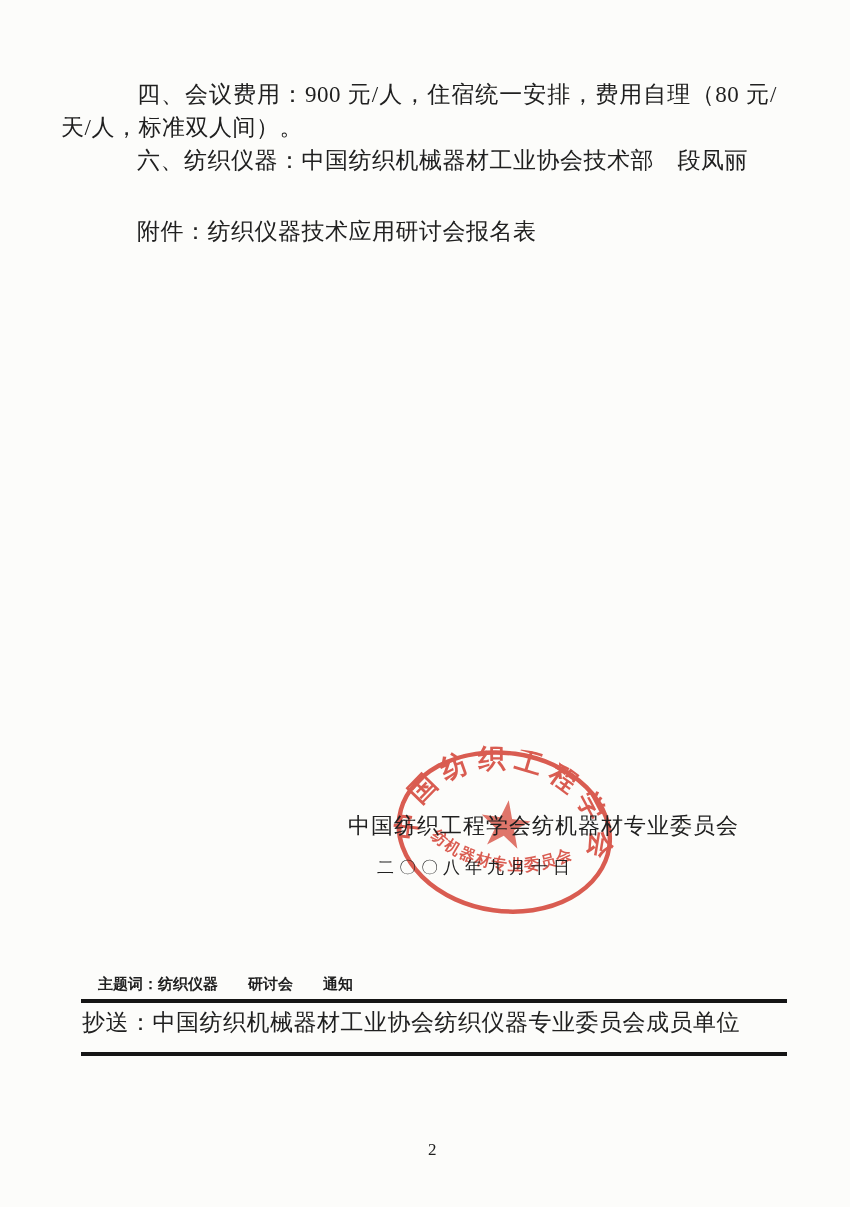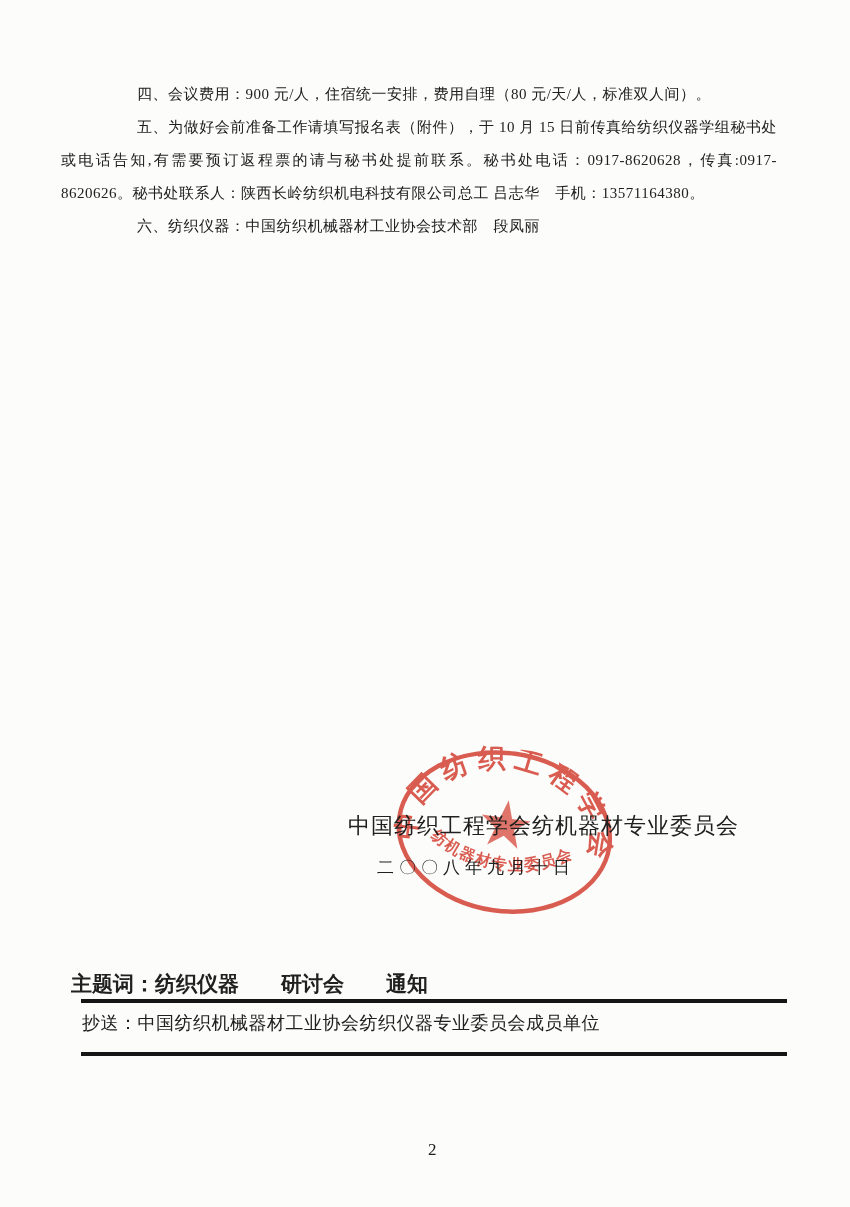--- a/index.html
+++ b/index.html
@@ -12,21 +12,21 @@
     position:relative;
     width:850px;height:1207px;
     background:#fcfcfa;
     color:#202020;
     overflow:hidden;
   }
   
   .body-text{
     position:absolute;
     left:61px;top:78px;width:716px;
-    font-size:15px;line-height:33px;
+    font-size:23px;line-height:33px;
     text-align:justify;
     letter-spacing:0.5px;
   }
   .body-text p{margin:0;}
   .body-text p.indent{text-indent:76px;}
   .body-text p.indent-deep{text-indent:122px;}
   .body-text p.attachment{margin-top:38px;}
   
   .sig-org{
     position:absolute;left:348px;top:812px;
@@ -46,48 +46,48 @@
     opacity:0.88;
     mix-blend-mode:multiply;
     z-index:1;
   }
   .seal text{
     font-family:"Liberation Serif","DejaVu Serif",serif;
     font-weight:bold;
   }
   
   .footer-keywords{
-    position:absolute;left:71px;top:971px;
+    position:absolute;left:98px;top:971px;
     font-family:"Liberation Sans","DejaVu Sans",sans-serif;
-    font-weight:700;font-size:21px;line-height:26px;
+    font-weight:700;font-size:15px;line-height:26px;
   }
   .rule{
     position:absolute;left:81px;width:706px;height:4px;
     background:#151515;
   }
   .rule-top{top:999px;}
   .rule-bottom{top:1052px;}
   .footer-cc{
     position:absolute;left:82px;top:1009px;
-    font-size:18px;line-height:28px;letter-spacing:0.5px;
+    font-size:23px;line-height:28px;letter-spacing:0.5px;
   }
   .page-number{
     position:absolute;left:428px;top:1140px;
     font-size:17px;
   }
 </style>
 </head>
 <body>
 
 <div class="page">
 
   <div class="body-text">
     <p class="indent">四、会议费用：900 元/人，住宿统一安排，费用自理（80 元/天/人，标准双人间）。</p>
-    <p class="indent">五、为做好会前准备工作请填写报名表（附件），于 10 月 15 日前传真给纺织仪器学组秘书处或电话告知,有需要预订返程票的请与秘书处提前联系。秘书处电话：0917-8620628，传真:0917-8620626。秘书处联系人：陕西长岭纺织机电科技有限公司总工 吕志华　手机：13571164380。</p>
     <p class="indent">六、纺织仪器：中国纺织机械器材工业协会技术部　段凤丽</p>
+    <p class="indent attachment">附件：纺织仪器技术应用研讨会报名表</p>
   </div>
 
   <svg class="seal" viewBox="0 0 226 172" xmlns="http://www.w3.org/2000/svg">
     <defs>
       <path id="sealTopArc" d="M 30,108 A 88 66 0 1 1 196,108" fill="none"></path>
       <path id="sealBottomArc" d="M 40,98 A 95 64 0 0 0 186,98" fill="none"></path>
     </defs>
     <ellipse cx="113" cy="84" rx="106" ry="79" fill="none" stroke="#d8463a" stroke-width="4.5"></ellipse>
     <text font-size="27" letter-spacing="8" fill="#d8463a">
       <textPath href="#sealTopArc" startOffset="50%" text-anchor="middle">中国纺织工程学会</textPath>

